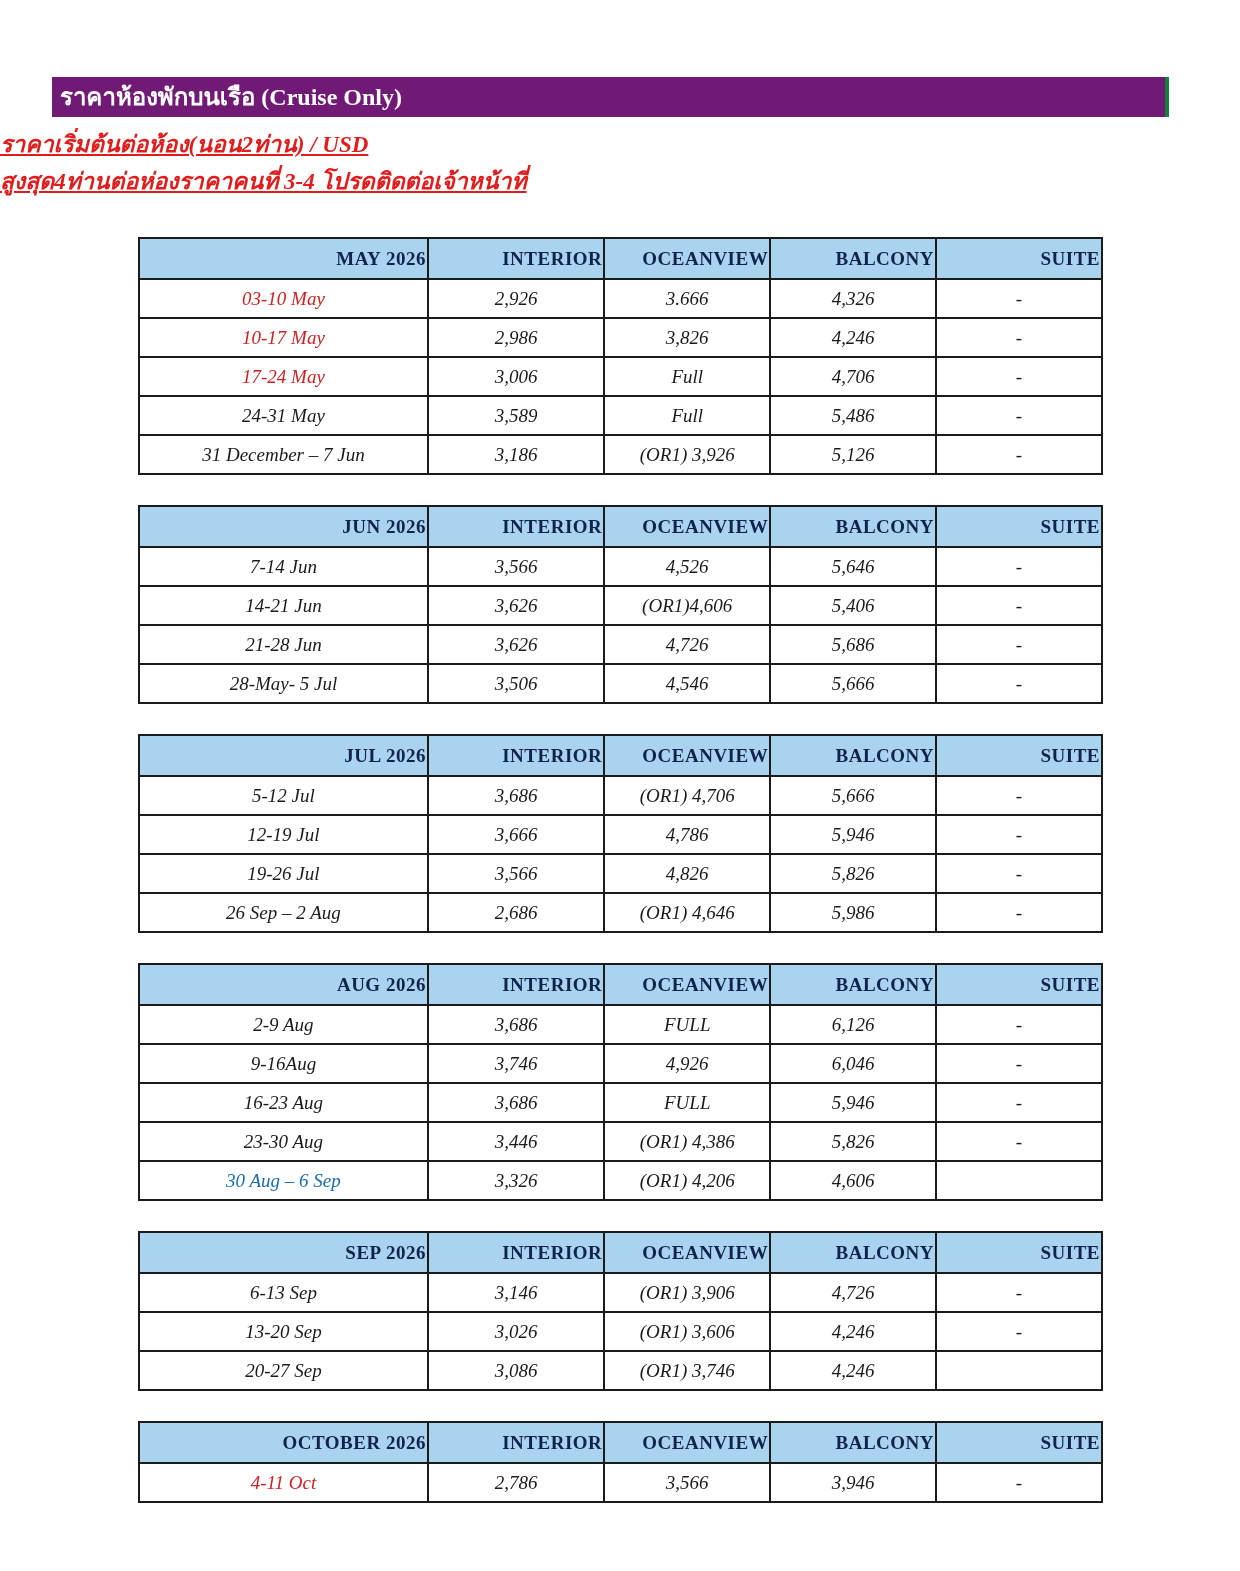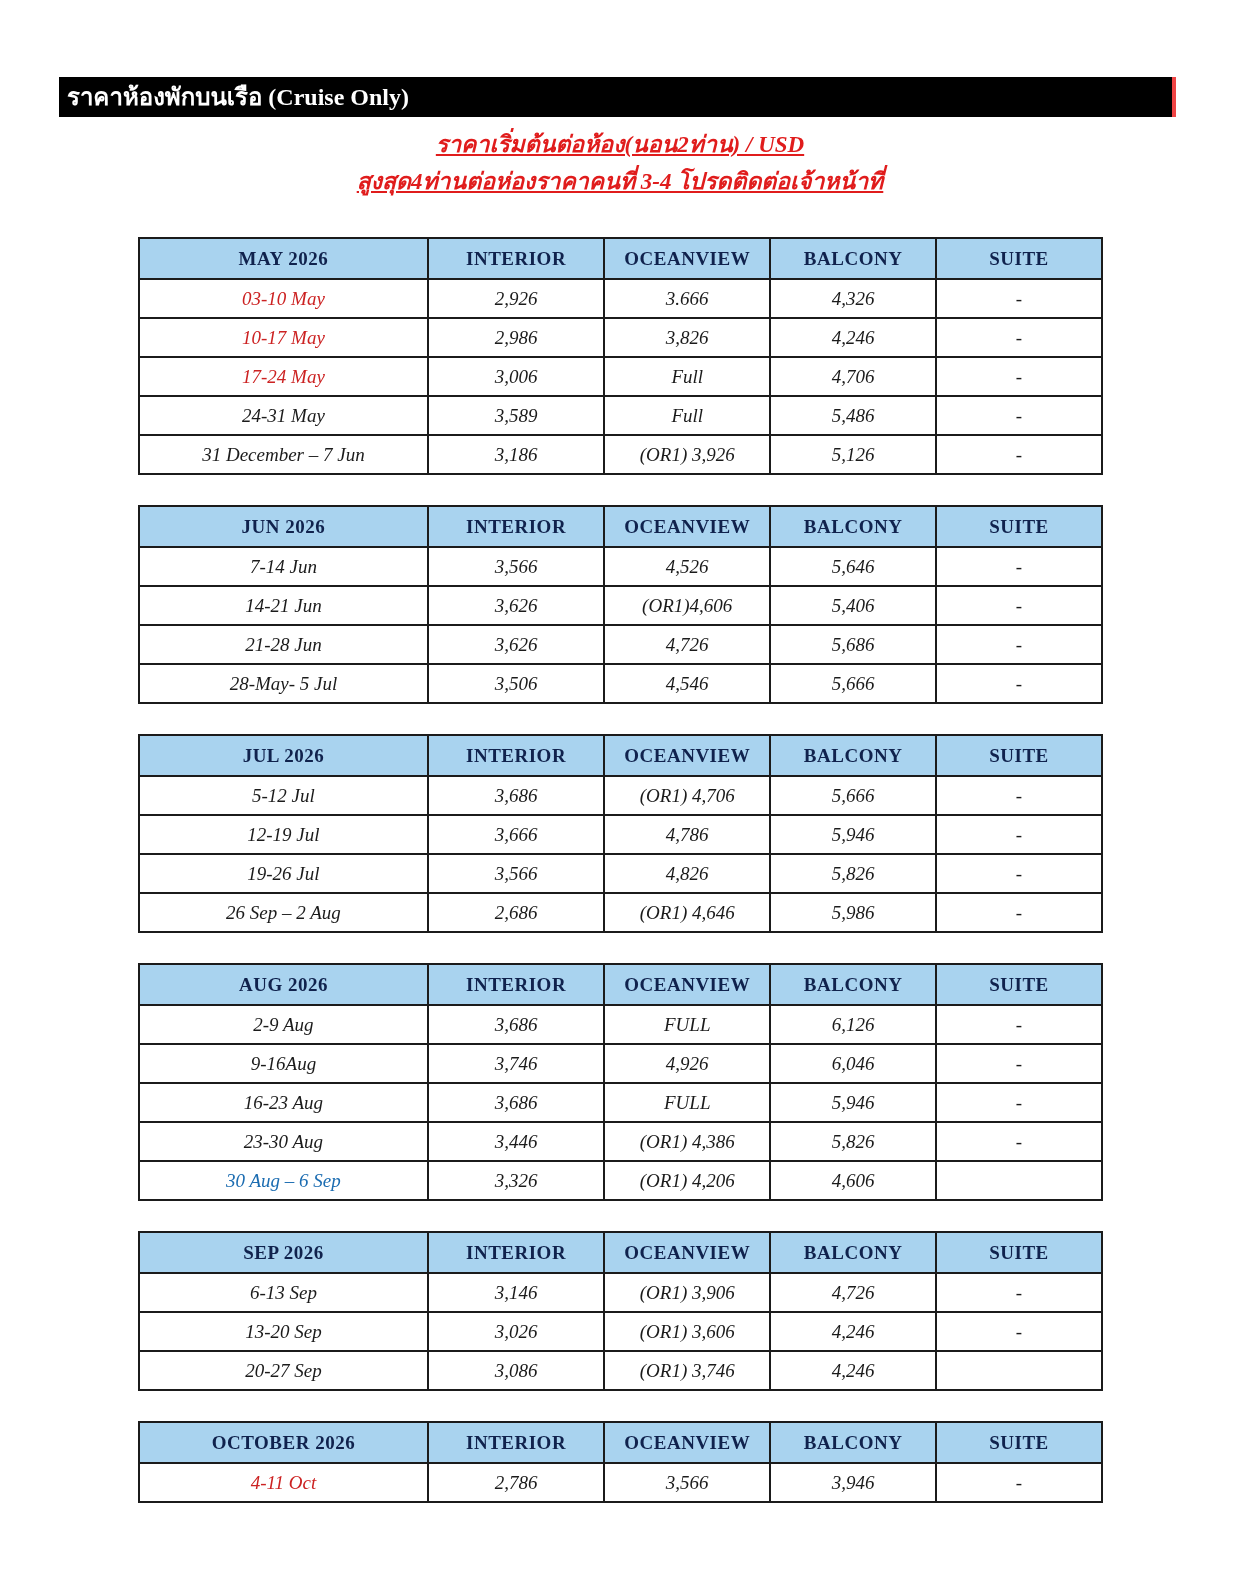--- a/index.html
+++ b/index.html
@@ -8,39 +8,39 @@
     background: #ffffff;
   }
   body {
     width: 1240px;
     height: 1571px;
     font-family: "Liberation Serif", "DejaVu Serif", serif;
     position: relative;
   }
   .title-bar {
     position: absolute;
-    left: 59px;
+    left: 52px;
     top: 77px;
     width: 1105px;
     height: 40px;
-    background: #000000;
-    border-right: 4px solid #ef4444;
+    background: #701a75;
+    border-right: 4px solid #15803d;
     color: #ffffff;
     font-weight: bold;
     font-size: 24px;
     line-height: 40px;
     padding-left: 8px;
     white-space: nowrap;
   }
   .subtitles {
     position: absolute;
     left: 0;
     top: 126px;
     width: 1240px;
-    text-align: center;
+    text-align: left;
   }
   .subtitle {
     color: #e01c1c;
     font-weight: bold;
     font-style: italic;
     text-decoration: underline;
     font-size: 23px;
     line-height: 37px;
   }
   .tables-wrap {
@@ -64,20 +64,21 @@
     vertical-align: middle;
     overflow: hidden;
   }
   .price-table th {
     background: #a9d3ef;
     color: #10224d;
     font-weight: bold;
     font-size: 19px;
     height: 37px;
     letter-spacing: 0.5px;
+    text-align: right;
   }
   .price-table td {
     background: #ffffff;
     color: #1b1b1b;
     font-style: italic;
     font-size: 19px;
     height: 35px;
   }
   .price-table td.date-red  { color: #cc2222; }
   .price-table td.date-blue { color: #1b6cb1; }

